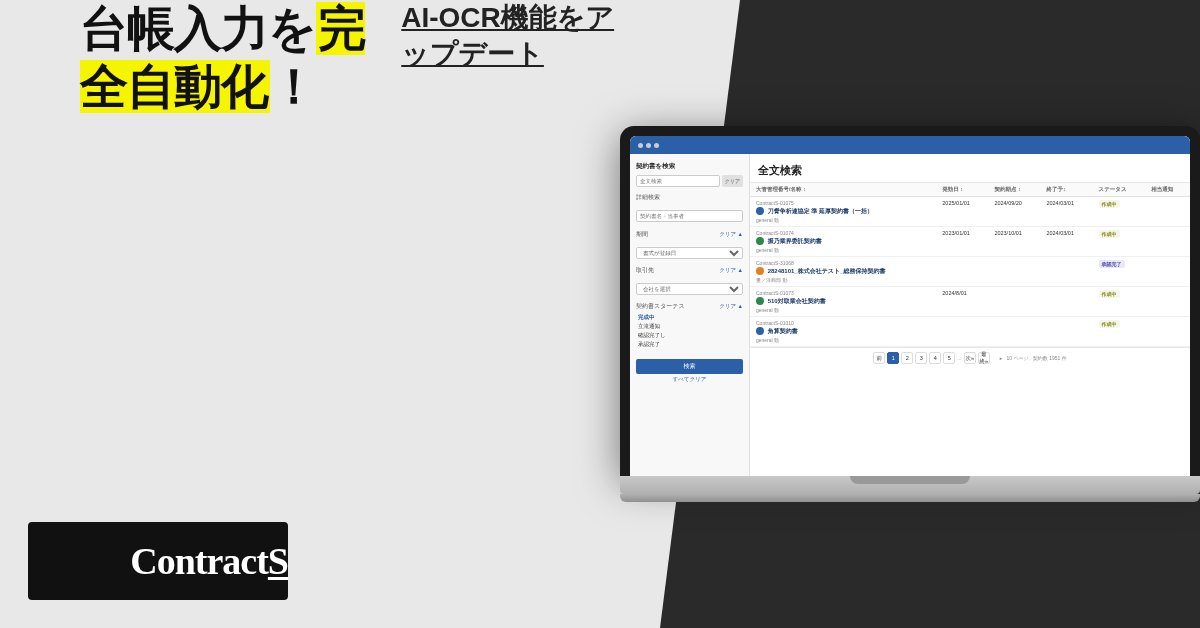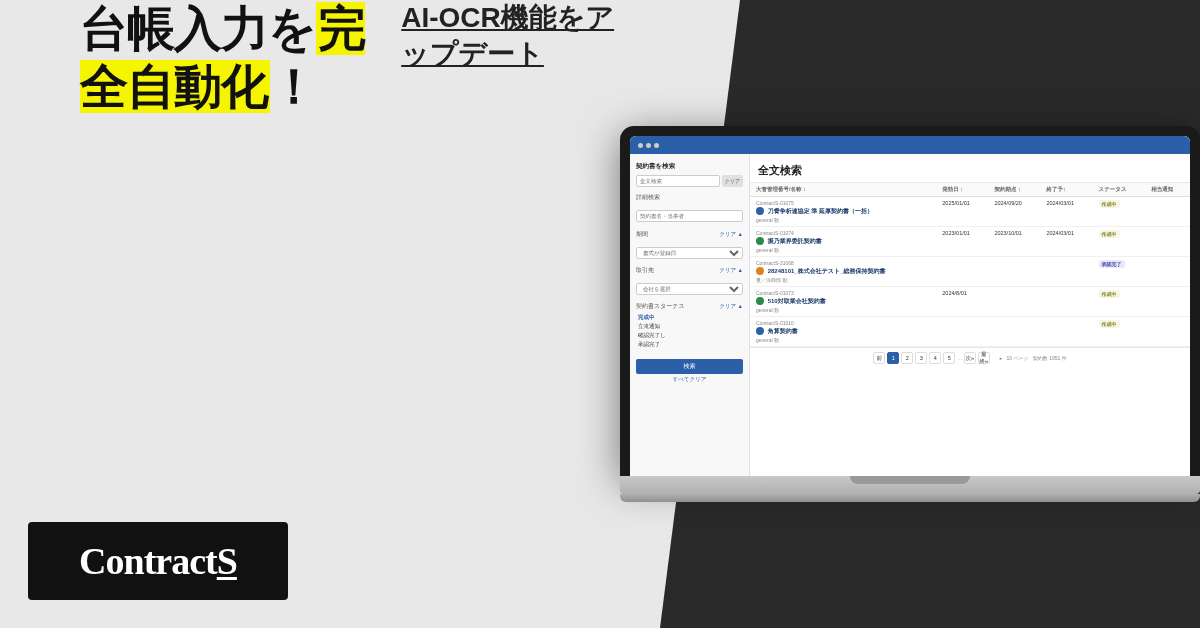--- a/index.html
+++ b/index.html
@@ -67,21 +67,21 @@
     
     .logo-area {
       position: absolute;
       bottom: 28px;
       left: 28px;
       width: 260px;
       height: 78px;
       background: #111;
       display: flex;
       align-items: center;
-      justify-content: center;
+      justify-content: flex-end;
       z-index: 20;
       border-radius: 4px;
     }
 
     .logo-text {
       font-size: 38px;
       font-weight: 900;
       color: #fff;
       letter-spacing: -1px;
       font-family: 'Georgia', serif;

